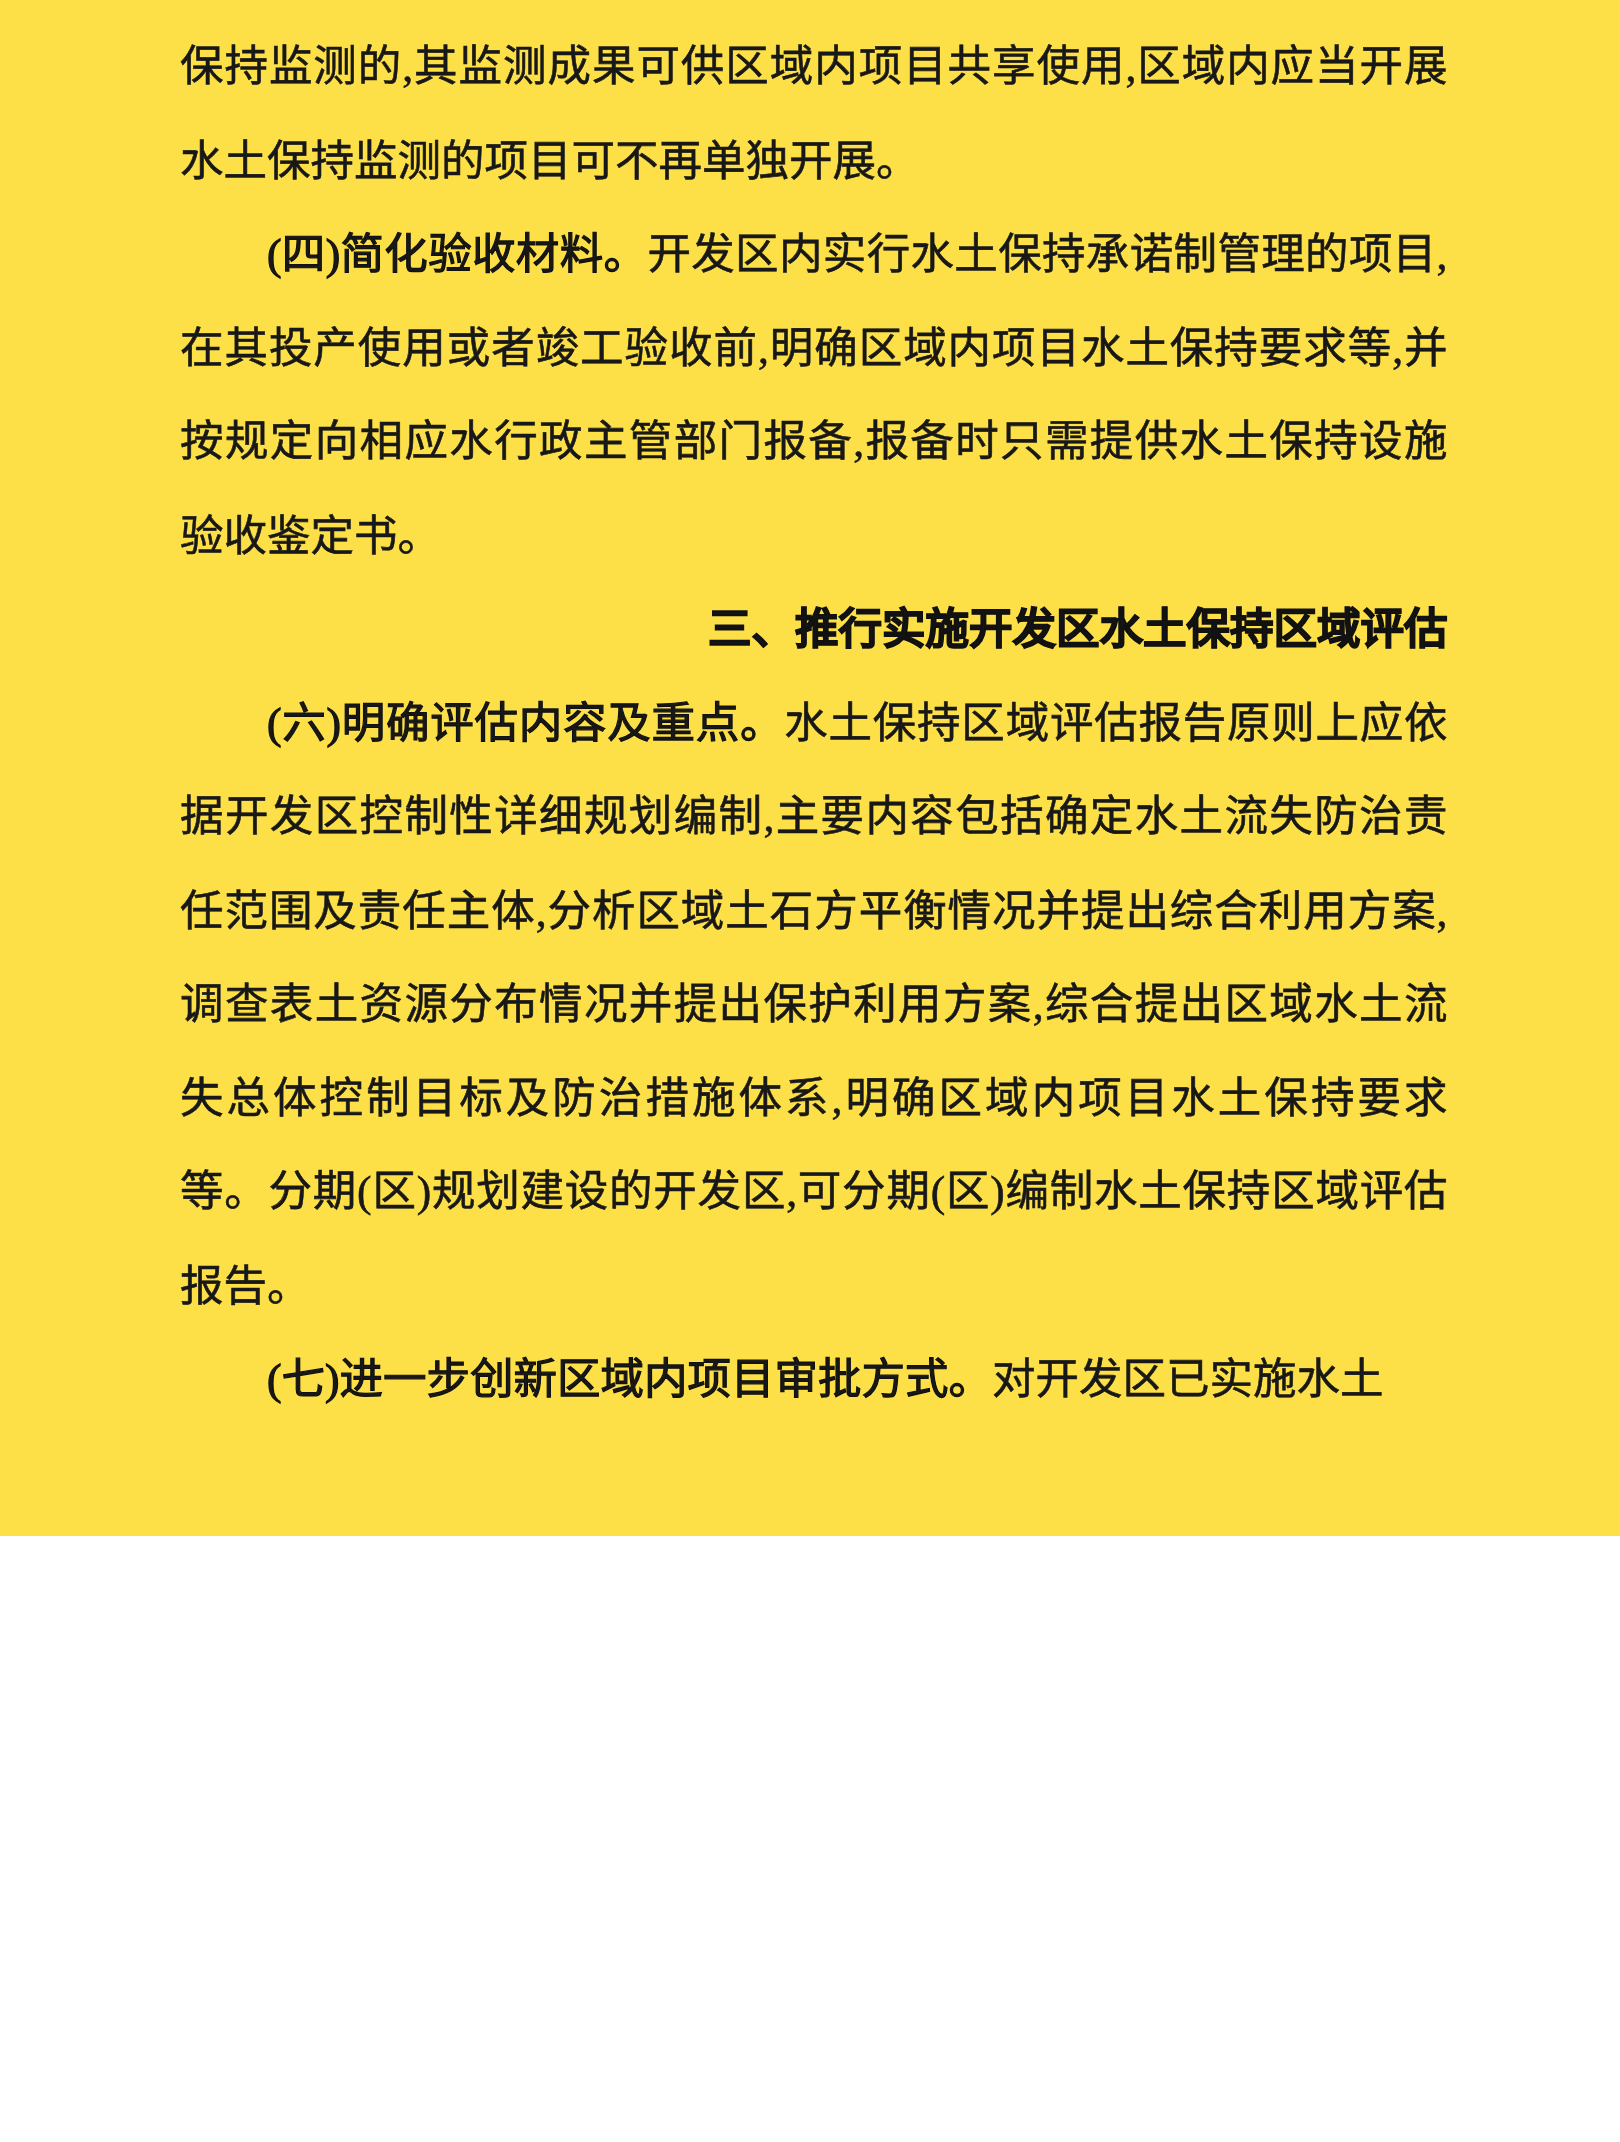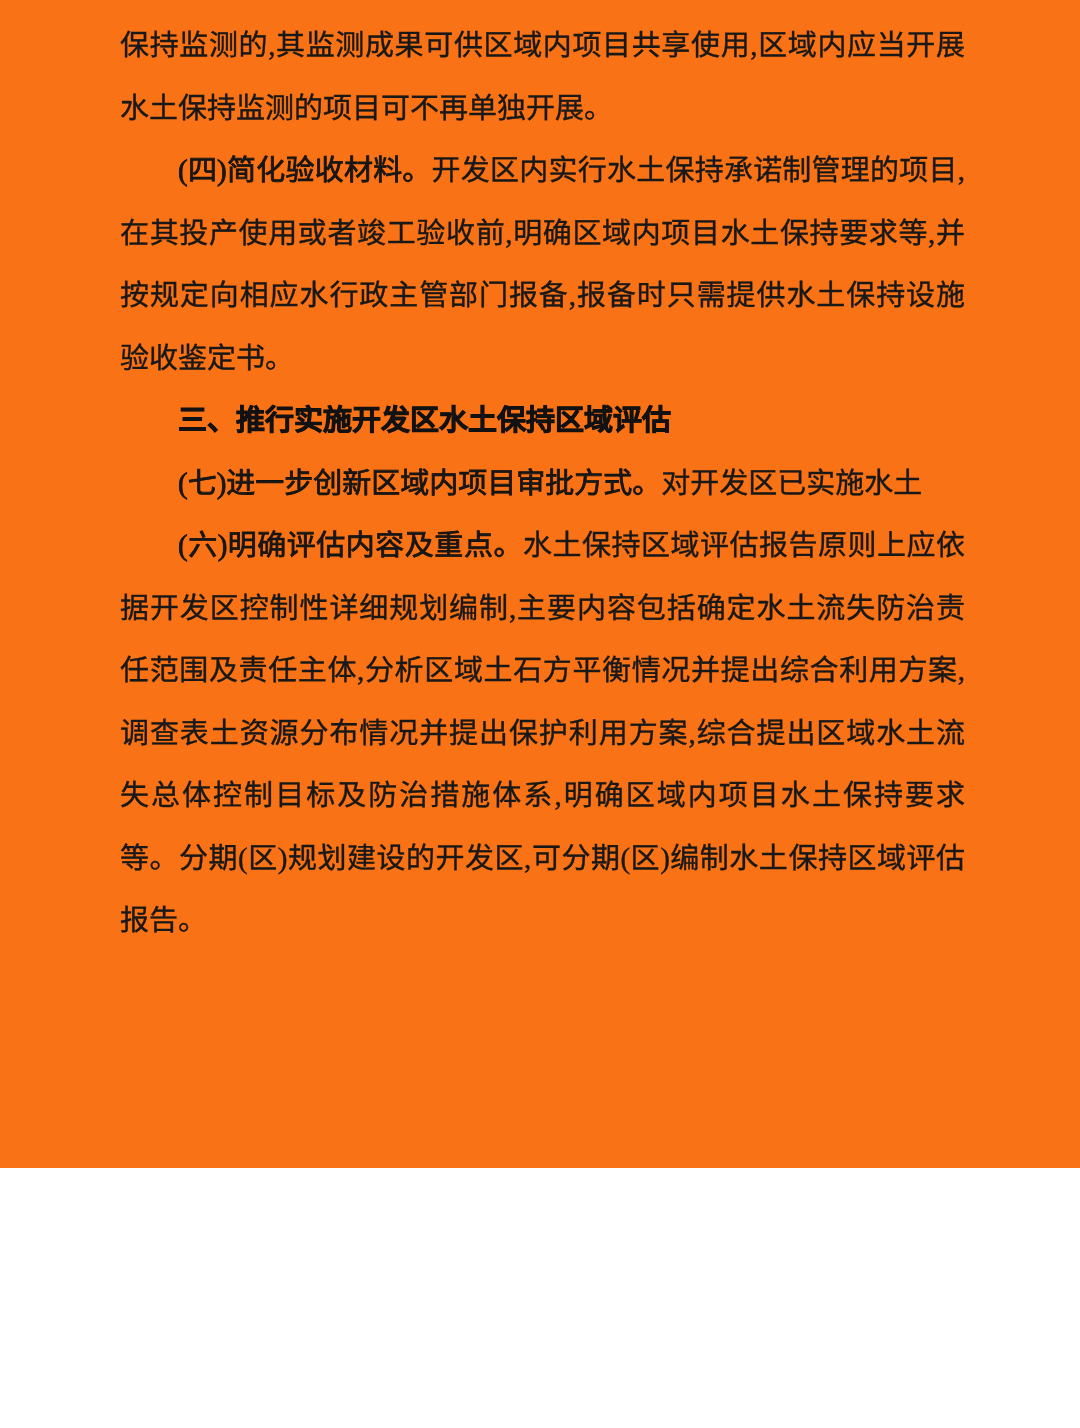--- a/index.html
+++ b/index.html
@@ -3,22 +3,22 @@
 <meta charset="utf-8">
 <style>
   html, body {
     margin: 0;
     padding: 0;
     background: #ffffff;
   }
   .page {
     position: relative;
     width: 1080px;
-    height: 1168px;
-    background: #f97316;
+    height: 1024px;
+    background: #fde047;
     overflow: hidden;
     font-family: "Liberation Serif", "DejaVu Serif", serif;
     color: #181818;
   }
   .content {
     position: absolute;
     left: 120px;
     top: 14px;
     width: 845px;
     font-size: 29px;
@@ -31,21 +31,21 @@
     margin: 0;
     text-align: justify;
   }
   .para.indent {
     text-indent: 2em;
   }
   .heading {
     margin: 0;
     font-weight: 700;
     text-indent: 2em;
-    text-align: left;
+    text-align: right;
     -webkit-text-stroke: 0.8px #111;
   }
   .lead {
     font-weight: 400;
     -webkit-text-stroke: 0.8px #111;
   }
   .page-footer {
     position: absolute;
     top: 1248px;
     right: 140px;
@@ -57,17 +57,17 @@
   }
 </style>
 </head>
 <body>
 
 <div class="page">
   <div class="content" id="content">
       <p class="para"><span>保持监测的,其监测成果可供区域内项目共享使用,区域内应当开展水土保持监测的项目可不再单独开展。</span></p>
       <p class="para indent"><span class="lead">(四)简化验收材料。</span><span>开发区内实行水土保持承诺制管理的项目,在其投产使用或者竣工验收前,明确区域内项目水土保持要求等,并按规定向相应水行政主管部门报备,报备时只需提供水土保持设施验收鉴定书。</span></p>
       <p class="heading"><span>三、推行实施开发区水土保持区域评估</span></p>
+      <p class="para indent"><span class="lead">(六)明确评估内容及重点。</span><span>水土保持区域评估报告原则上应依据开发区控制性详细规划编制,主要内容包括确定水土流失防治责任范围及责任主体,分析区域土石方平衡情况并提出综合利用方案,调查表土资源分布情况并提出保护利用方案,综合提出区域水土流失总体控制目标及防治措施体系,明确区域内项目水土保持要求等。分期(区)规划建设的开发区,可分期(区)编制水土保持区域评估报告。</span></p>
       <p class="para indent"><span class="lead">(七)进一步创新区域内项目审批方式。</span><span>对开发区已实施水土</span></p>
-      <p class="para indent"><span class="lead">(六)明确评估内容及重点。</span><span>水土保持区域评估报告原则上应依据开发区控制性详细规划编制,主要内容包括确定水土流失防治责任范围及责任主体,分析区域土石方平衡情况并提出综合利用方案,调查表土资源分布情况并提出保护利用方案,综合提出区域水土流失总体控制目标及防治措施体系,明确区域内项目水土保持要求等。分期(区)规划建设的开发区,可分期(区)编制水土保持区域评估报告。</span></p>
     </div>
   <div class="page-footer">— 3 —</div>
 </div>
 
 </body></html>

